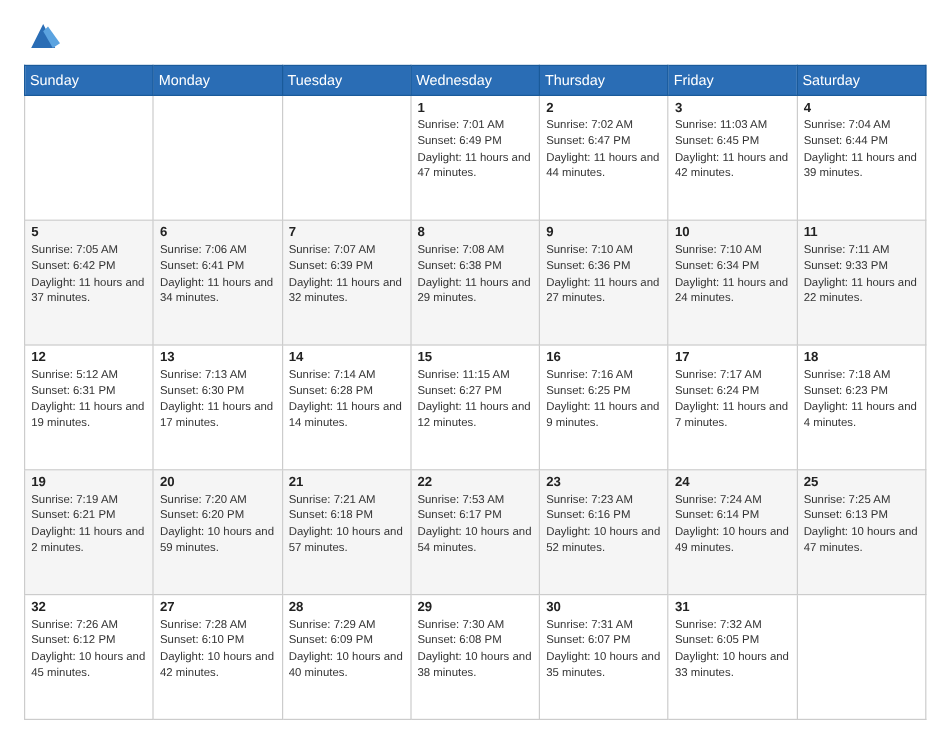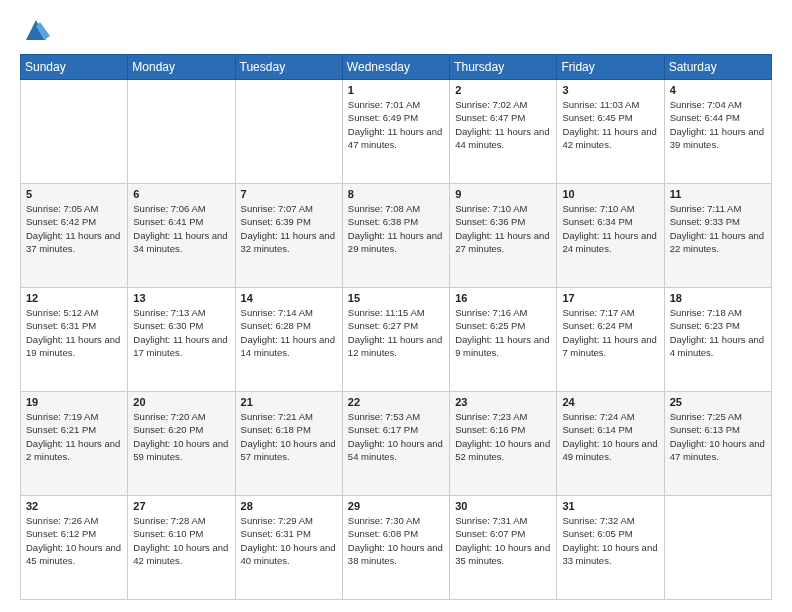--- a/index.html
+++ b/index.html
@@ -300,21 +300,21 @@
           </td>
           <td>
             <div class="day-num">27</div>
             <div class="day-info">Sunrise: 7:28 AM
 Sunset: 6:10 PM
 Daylight: 10 hours and 42 minutes.</div>
           </td>
           <td>
             <div class="day-num">28</div>
             <div class="day-info">Sunrise: 7:29 AM
-Sunset: 6:31 PM
+Sunset: 6:09 PM
 Daylight: 10 hours and 40 minutes.</div>
           </td>
           <td>
             <div class="day-num">29</div>
             <div class="day-info">Sunrise: 7:30 AM
 Sunset: 6:08 PM
 Daylight: 10 hours and 38 minutes.</div>
           </td>
           <td>
             <div class="day-num">30</div>

